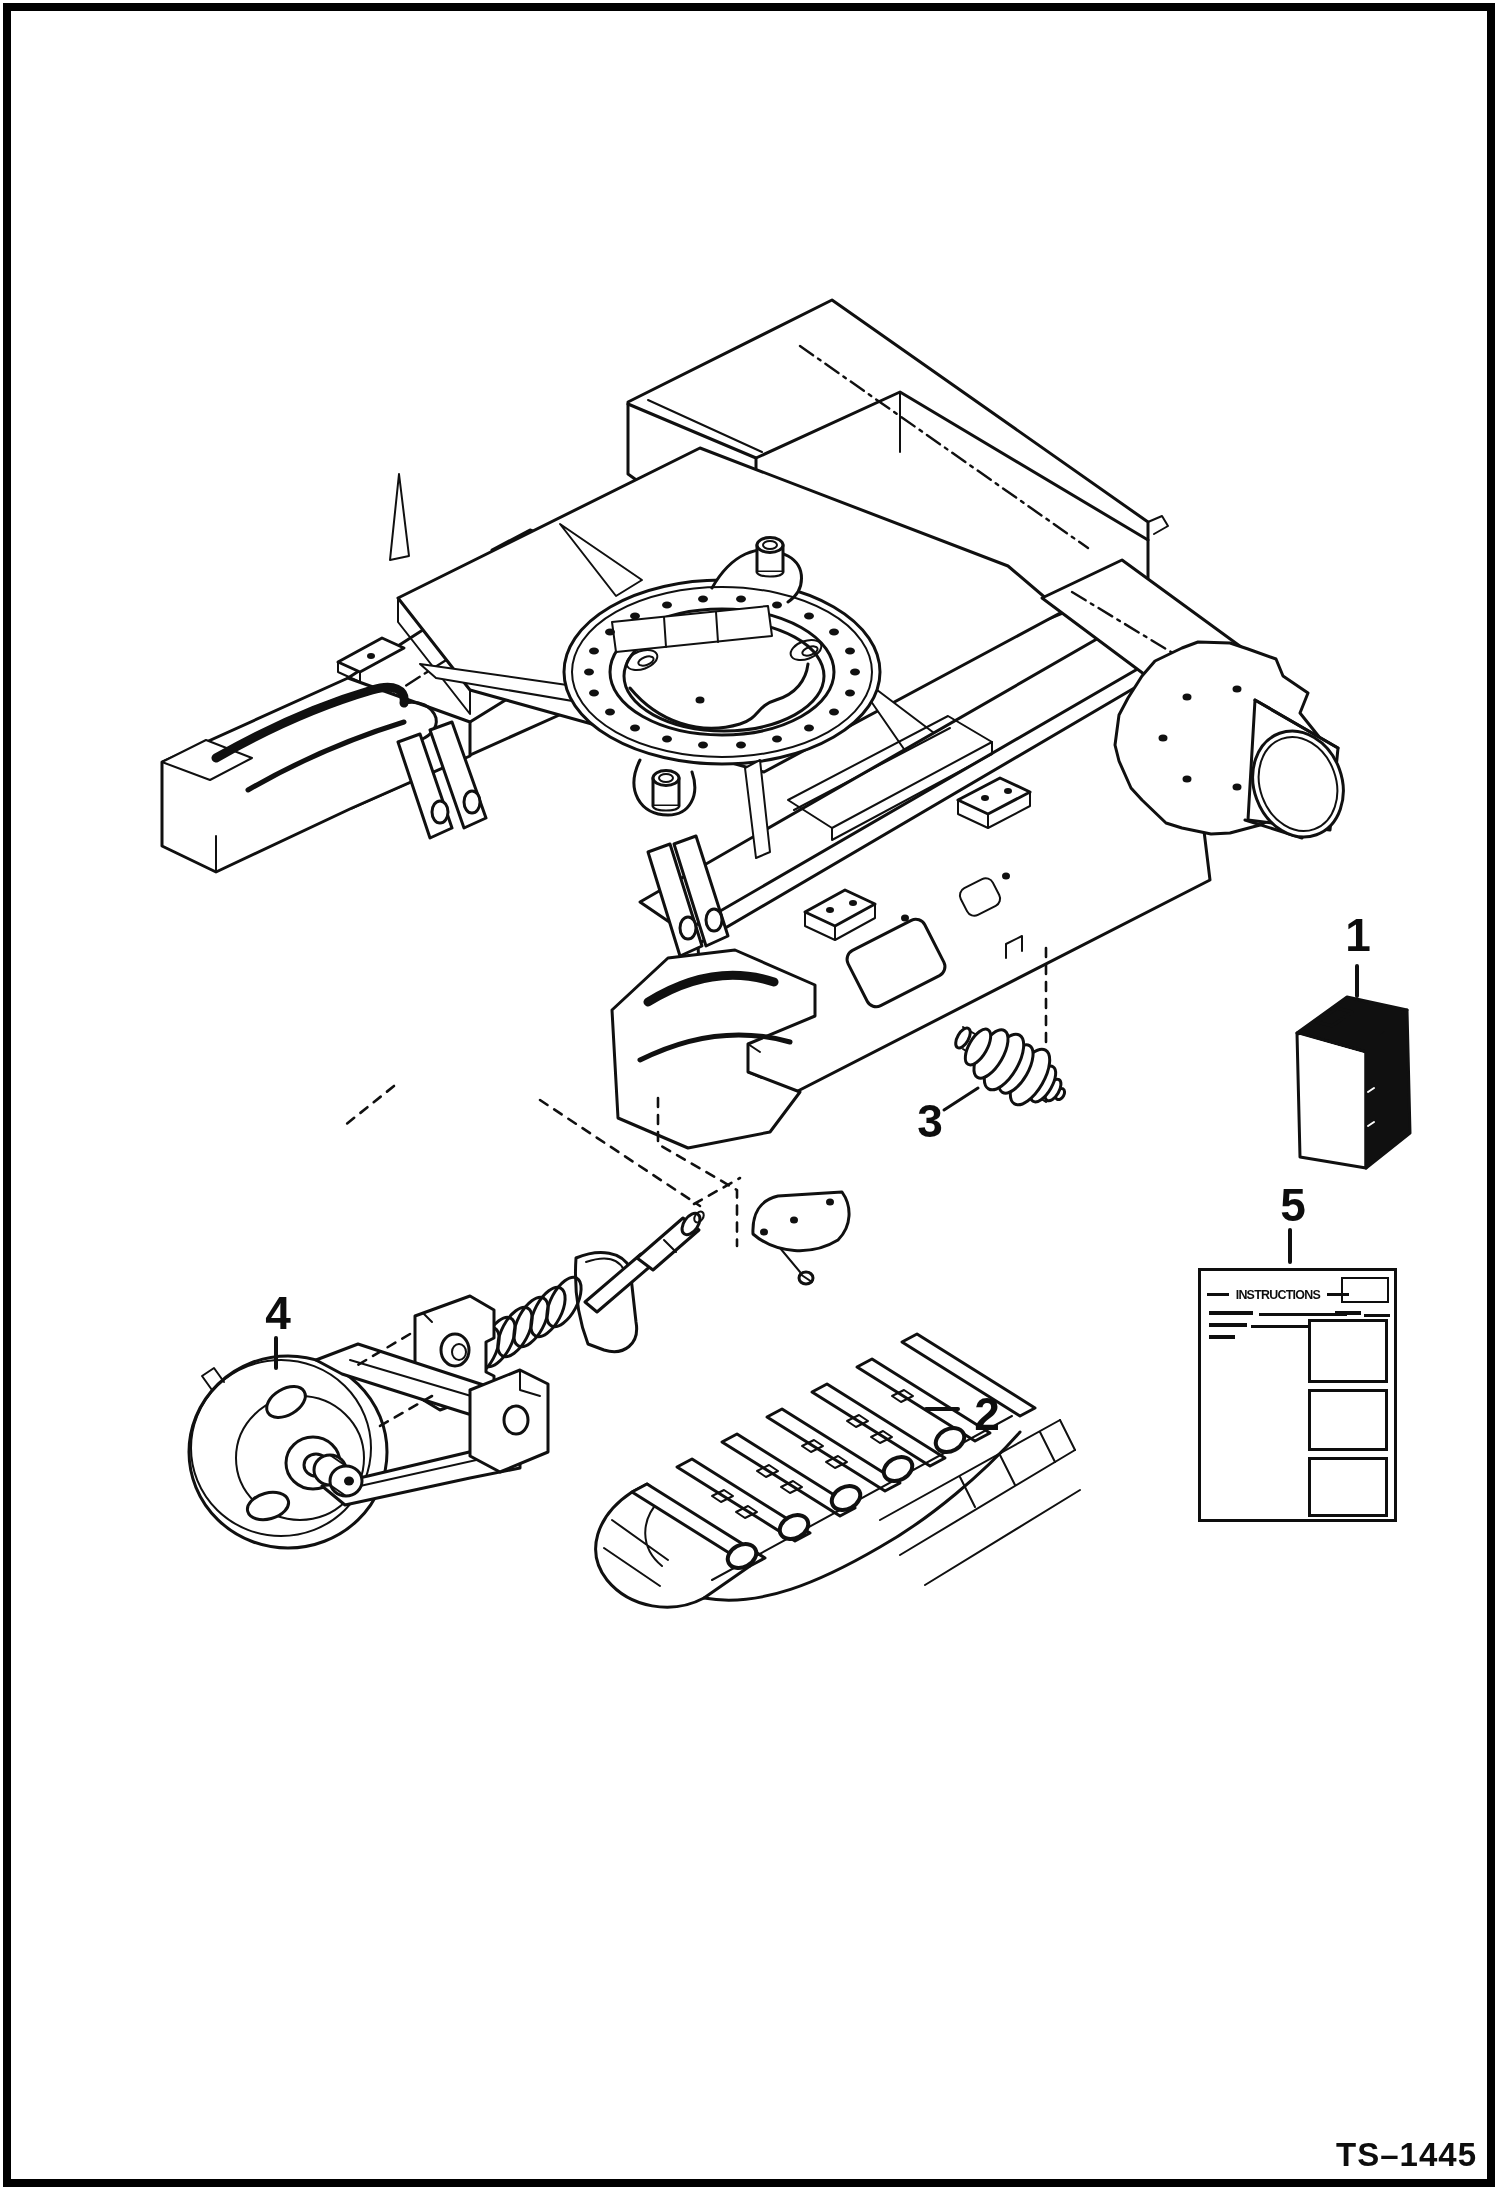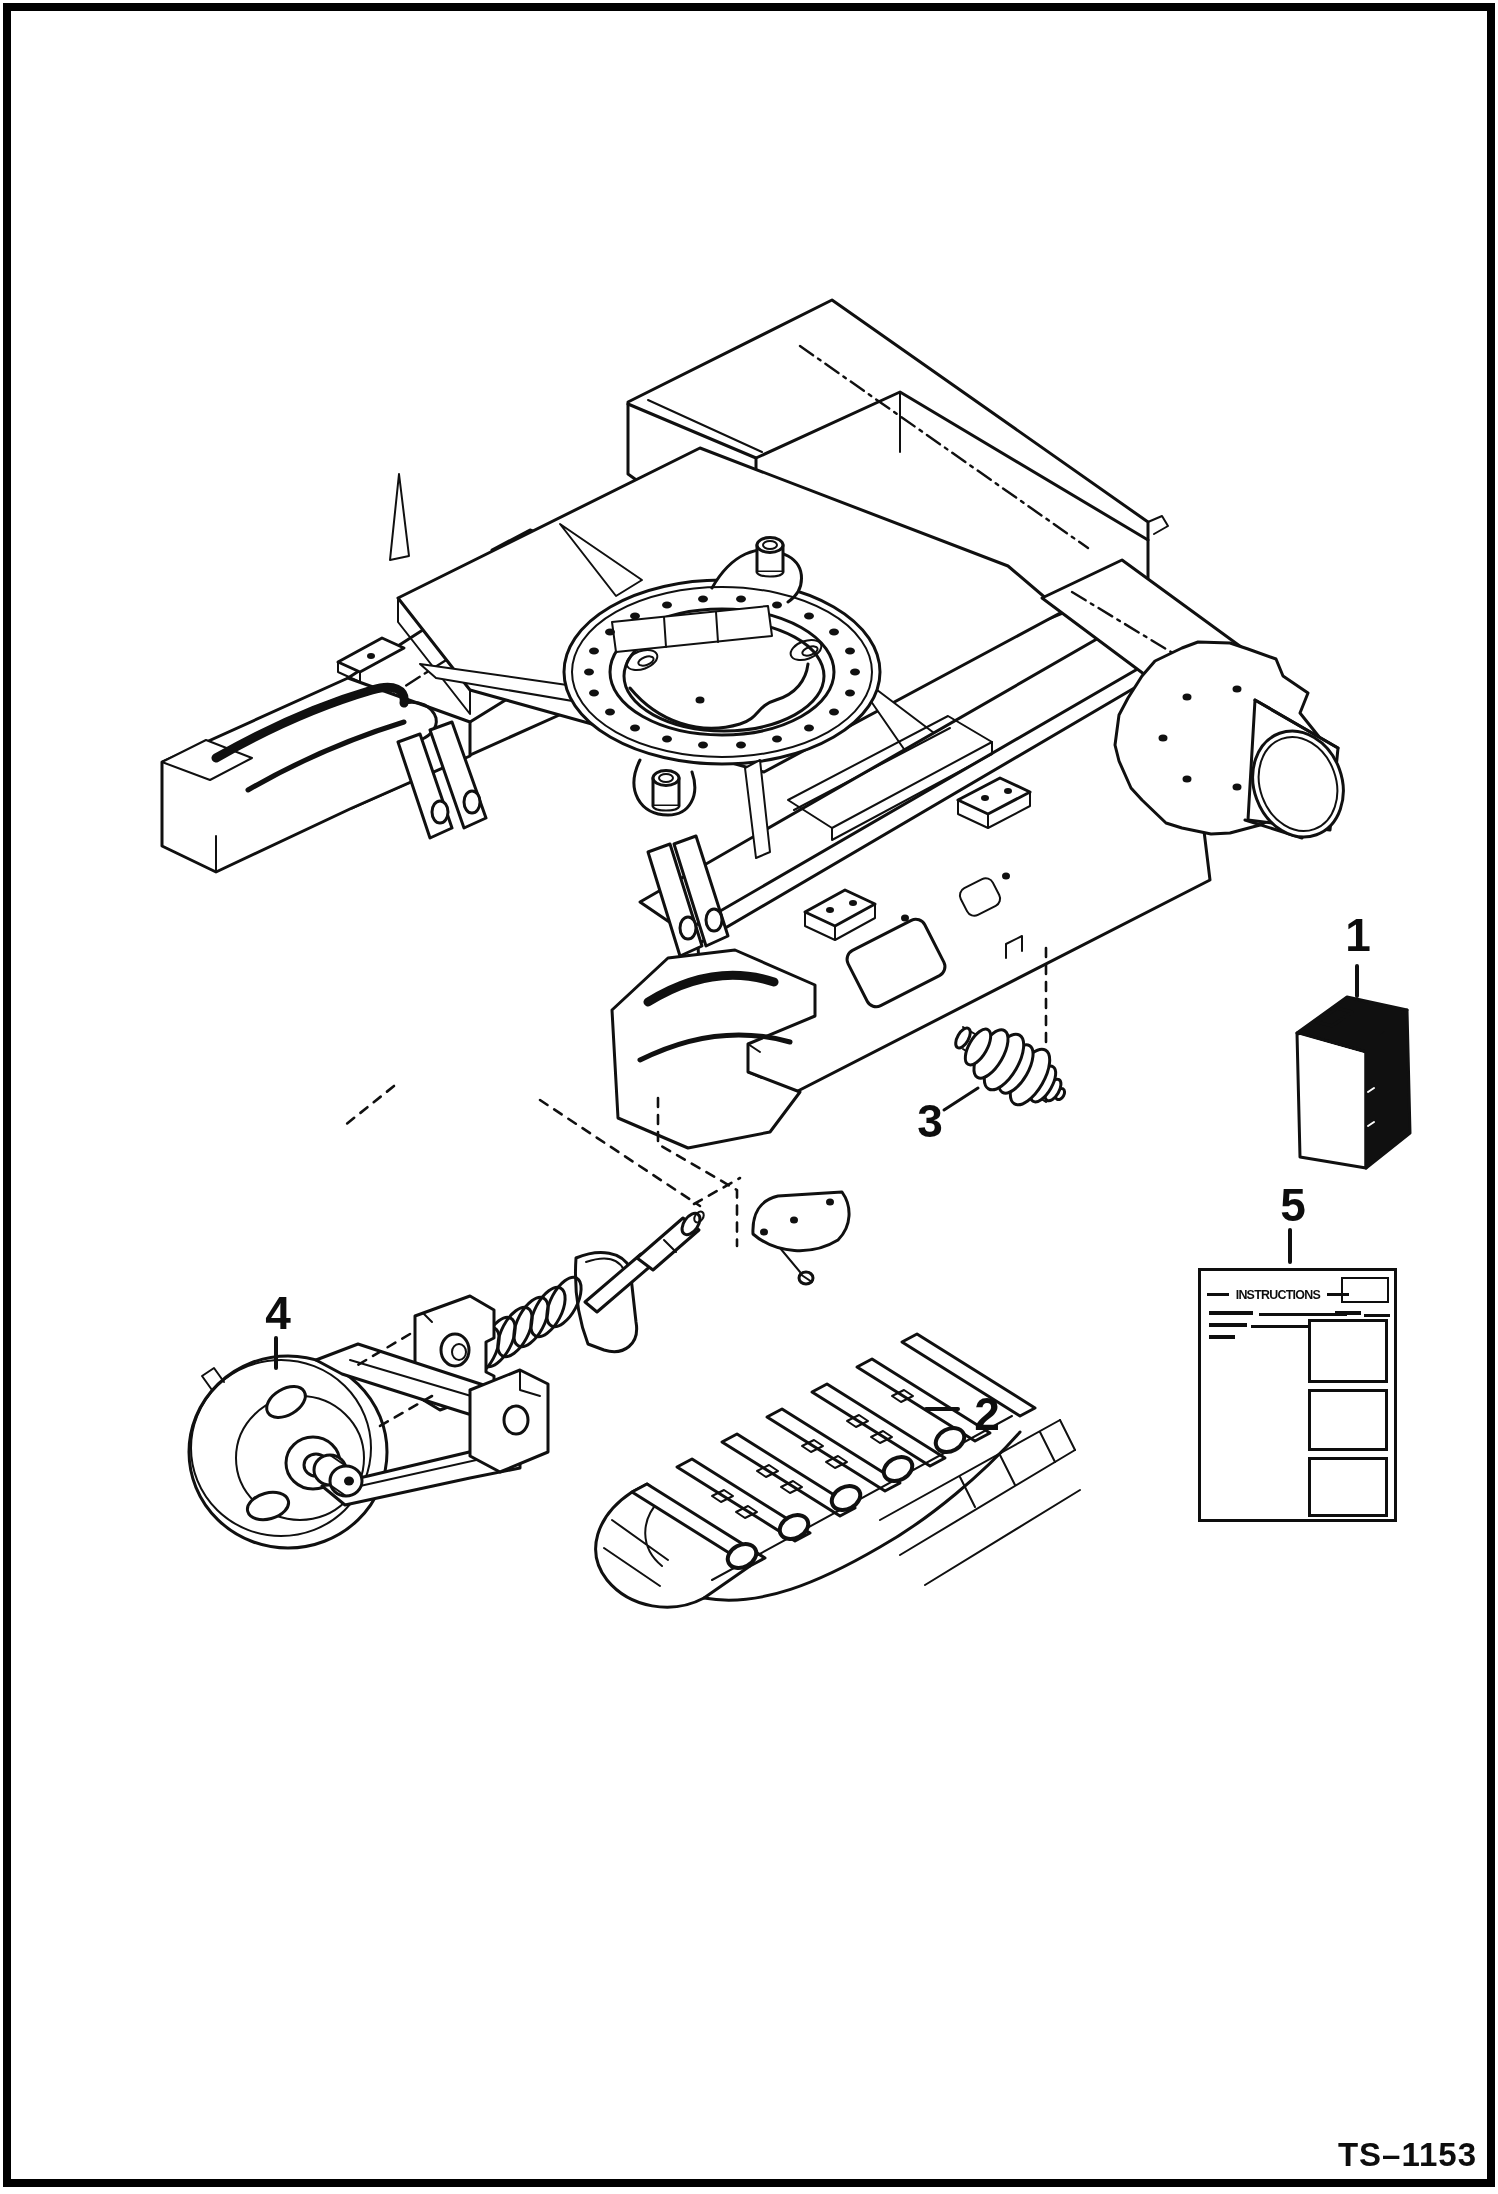--- a/index.html
+++ b/index.html
@@ -359,14 +359,14 @@
     <div class="bar" style="left:8px;top:52px;width:38px;height:4px;"></div>
     <div class="bar" style="left:50px;top:54px;width:86px;height:2.5px;"></div>
     <div class="bar" style="left:8px;top:64px;width:26px;height:4px;"></div>
     <div class="bar" style="left:134px;top:40px;width:26px;height:4px;"></div>
     <div class="bar" style="left:163px;top:43px;width:26px;height:2.5px;"></div>
     <div class="sbox" style="top:48px;height:64px;"></div>
     <div class="sbox" style="top:118px;height:62px;"></div>
     <div class="sbox" style="top:186px;height:60px;"></div>
   </div>
 
-  <div class="ts-code">TS–1153</div>
+  <div class="ts-code">TS–1445</div>
 </div>
 
 </body></html>

